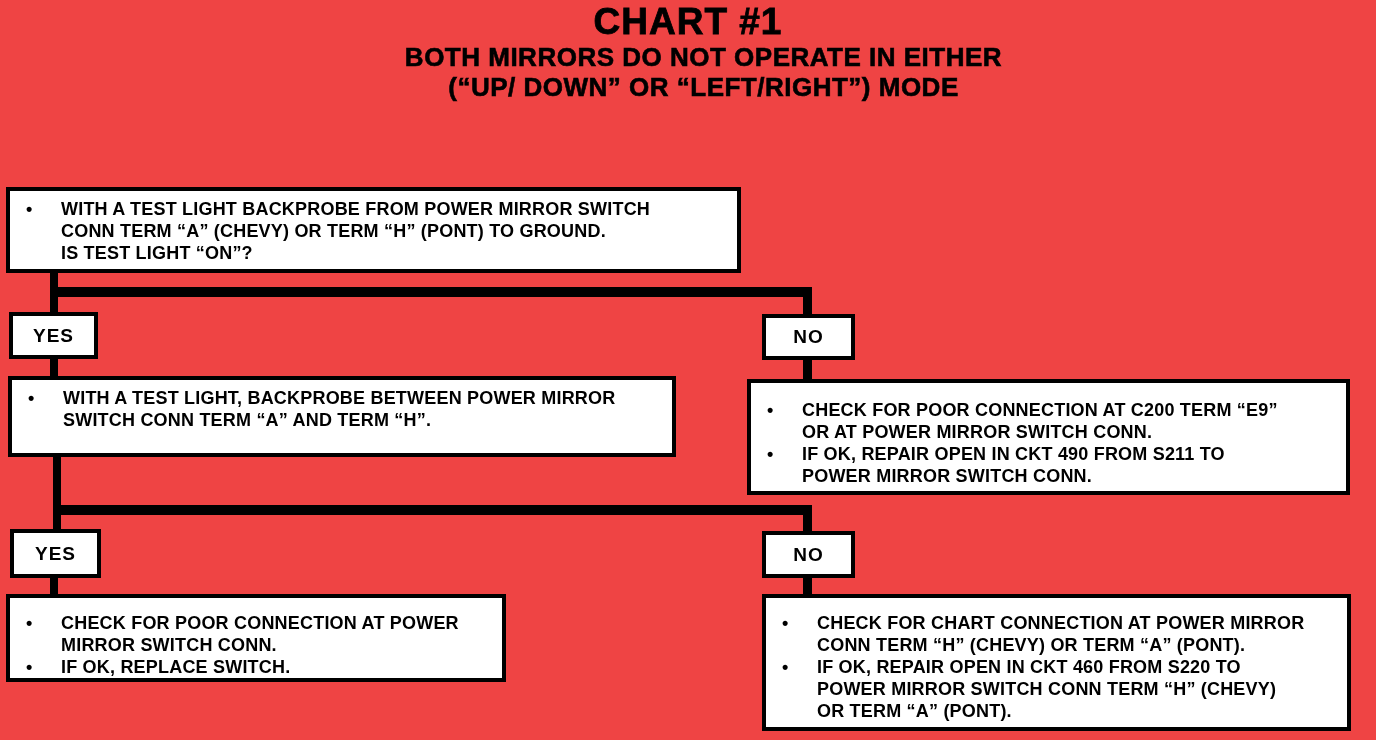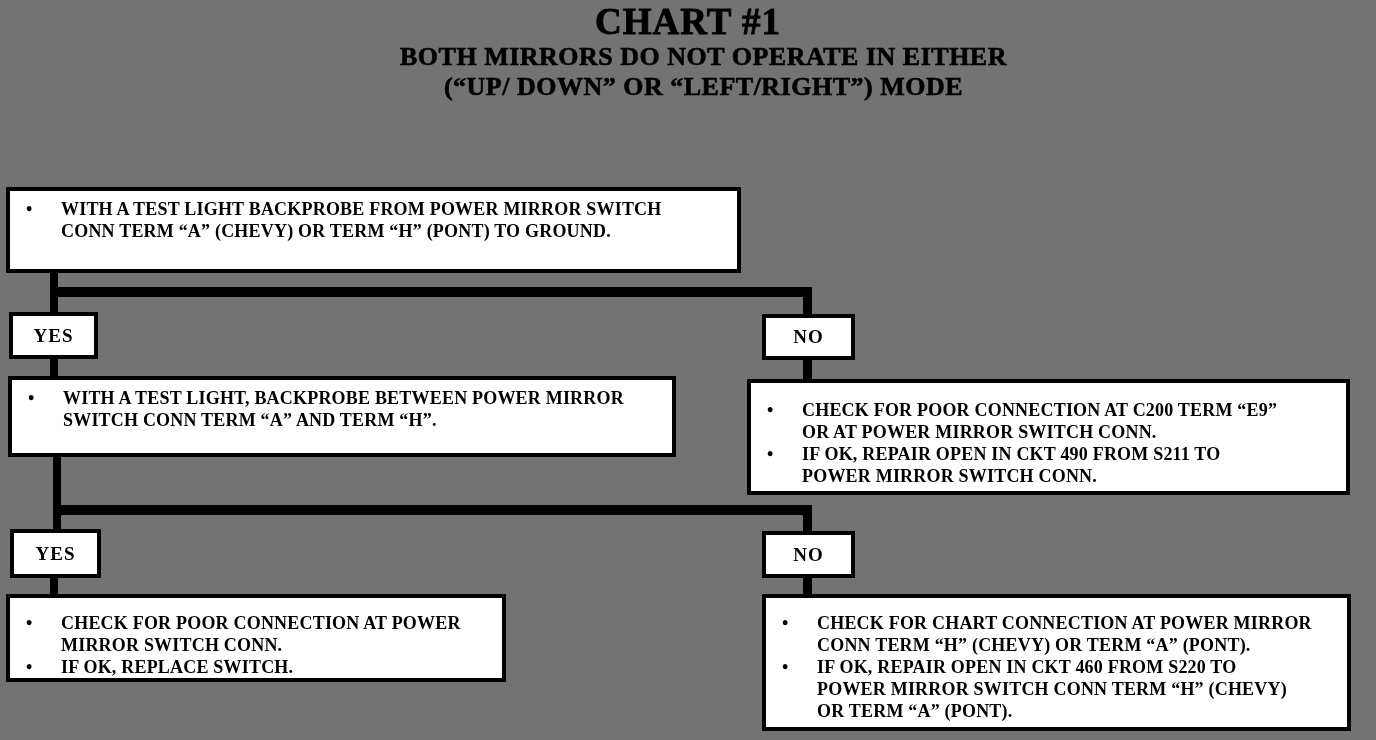--- a/index.html
+++ b/index.html
@@ -1,20 +1,20 @@
 <!DOCTYPE html>
 <html><head>
 <meta charset="utf-8">
 <style>
   html,body{margin:0;padding:0;background:#ffffff;}
   .page{
     position:relative;
     width:1376px;height:740px;
-    background:#737373;
-    font-family:Liberation Serif, serif;
+    background:#ef4444;
+    font-family:Liberation Sans, sans-serif;
     color:#000000;
     overflow:hidden;
   }
   
   .header{position:absolute;left:0;top:0;width:100%;text-align:center;font-weight:700;}
   .title-main{
     font-size:37px;letter-spacing:1px;line-height:40px;margin-top:2px;
     -webkit-text-stroke:0.8px #000;
   }
   .title-sub{
@@ -63,20 +63,24 @@
   <div class="line" style="left:53px;top:505px;width:759px;height:10px;"></div>
   <div class="line" style="left:803px;top:507px;width:9px;height:26px;"></div>
   <div class="line" style="left:50px;top:576px;width:8px;height:20px;"></div>
   <div class="line" style="left:803px;top:576px;width:9px;height:20px;"></div>
 
   <div class="box proc" style="left:6px;top:187px;width:735px;height:86px;">
     <div class="entry">
       <span class="dot">•</span>
       <div class="txt">WITH A TEST LIGHT BACKPROBE  FROM POWER  MIRROR SWITCH
 CONN TERM “A” (CHEVY) OR TERM “H” (PONT) TO GROUND.</div>
+    </div>
+    <div class="entry">
+      <span class="dot empty"></span>
+      <div class="txt">IS TEST LIGHT “ON”?</div>
     </div>
   </div>
 
   <div class="box answer" style="left:9px;top:312px;width:89px;height:47px;">
     <span>YES</span>
   </div>
 
   <div class="box answer" style="left:762px;top:314px;width:93px;height:46px;">
     <span>NO</span>
   </div>

